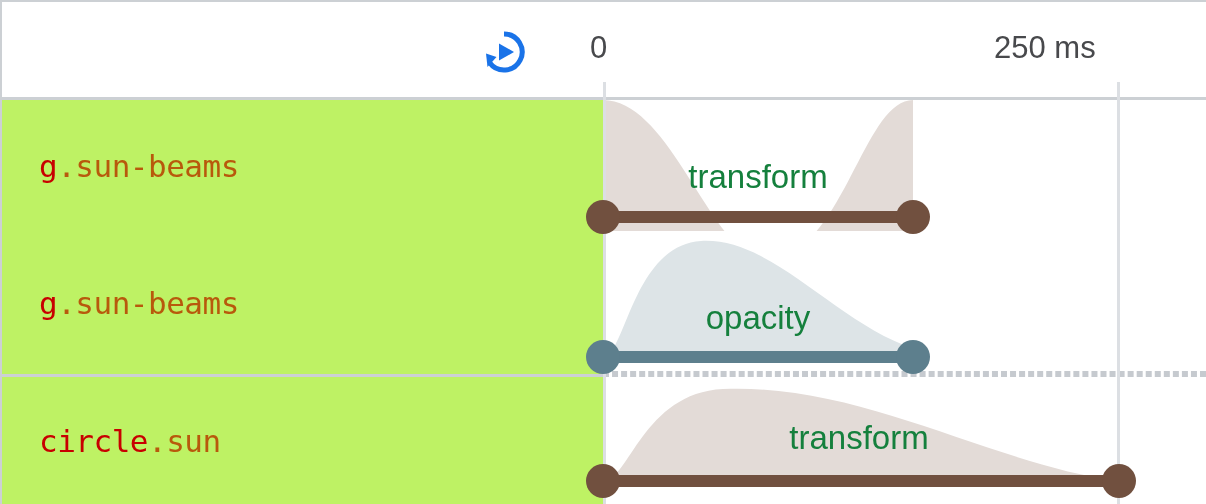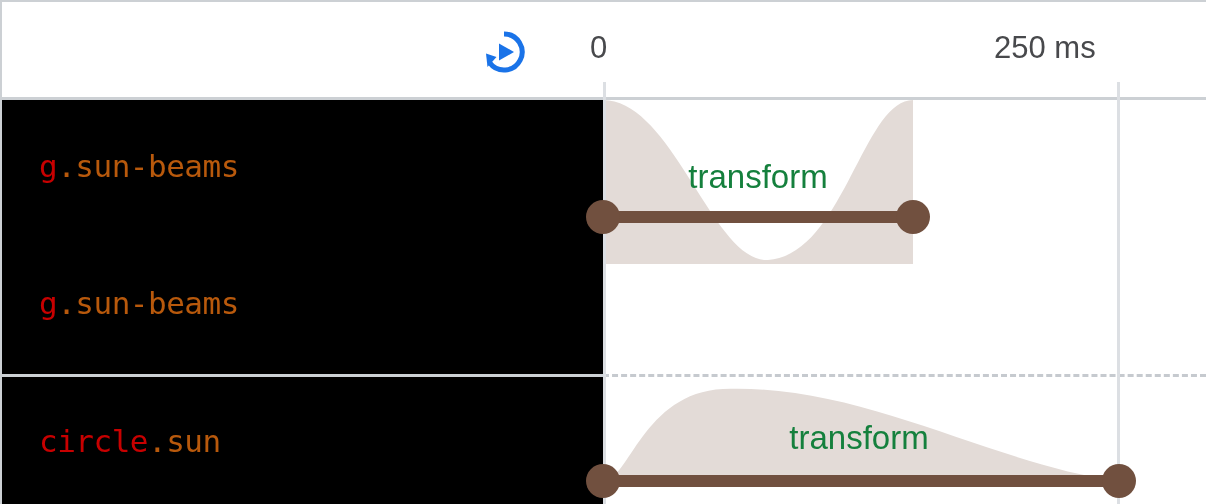--- a/index.html
+++ b/index.html
@@ -49,21 +49,21 @@
 
   
   .rows{position:absolute;left:0;top:98px;width:1204px;height:404px;}
   .row{position:relative;width:100%;box-sizing:border-box;}
   .row.r1{height:131px;}
   .row.r2{height:143px;}
   .row.r3{height:130px;}
 
   .row .sidebar{
     position:absolute;left:0;top:0;width:601px;height:100%;
-    background:#000000;
+    background:#bef264;
     box-sizing:border-box;
     display:flex;align-items:center;
   }
   .row.r3 .sidebar{border-top:3px solid #ccd0d4;}
   .row.r1 .sidebar{}
   .selector{
     margin-left:37px;
     font-family:"DejaVu Sans Mono", monospace;
     font-size:31px;letter-spacing:-0.5px;white-space:nowrap;
   }
@@ -142,20 +142,32 @@
         <div class="anim-name" style="left:155px;top:58px;">transform</div>
       </div>
     </div>
 
     <div class="row r2">
       <div class="sidebar">
         <div class="selector">
           <span class="sel-el">g</span><span class="sel-cls">.sun-beams</span>
         </div>
       </div>
+      <div class="track-area">
+        <svg class="curve" width="604" height="160" viewBox="0 0 604 160">
+          <path d="M0,126 C22,126 30,14 98,10
+                   C170,6 232,92 312,118 L312,126 Z" fill="#dde4e7"></path>
+        </svg>
+        <div class="anim-bar" style="left:0px;top:126px;width:310px;">
+          <div class="anim-line" style="width:310px;background:#5d7f8d;"></div>
+          <div class="knob start" style="background:#5d7f8d;"></div>
+          <div class="knob end" style="background:#5d7f8d;"></div>
+        </div>
+        <div class="anim-name" style="left:155px;top:68px;">opacity</div>
+      </div>
     </div>
 
     <div class="row r3">
       <div class="sidebar">
         <div class="selector">
           <span class="sel-el">circle</span><span class="sel-cls">.sun</span>
         </div>
       </div>
       <div class="track-area">
         <svg class="curve" width="604" height="130" viewBox="0 0 604 130">

